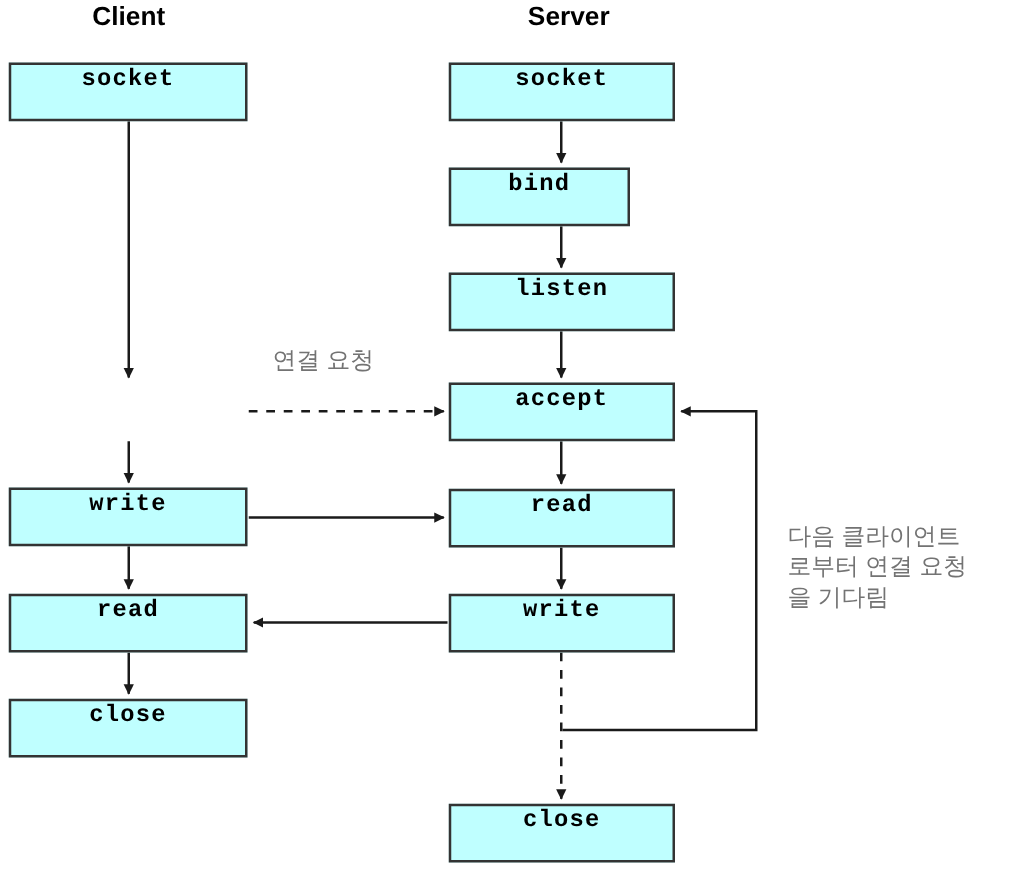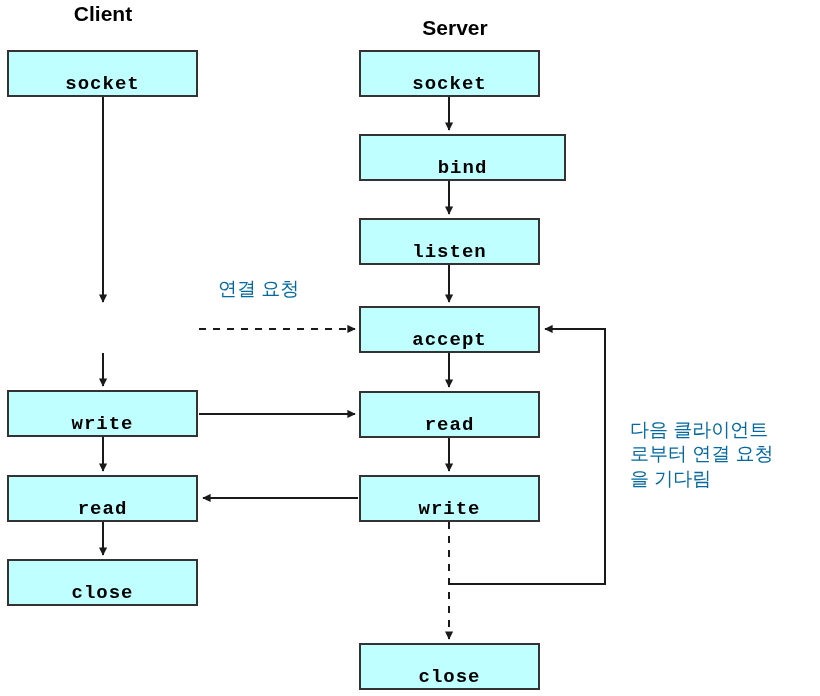--- a/index.html
+++ b/index.html
@@ -34,36 +34,36 @@
     text-align: center;
     letter-spacing: 0px;
     white-space: nowrap;
   }
   .node {
     position: absolute;
     box-sizing: border-box;
     background: #BFFFFF;
     border: 2px solid #333333;
     display: flex;
-    align-items: flex-end;
+    align-items: flex-start;
     justify-content: center;
   }
   .node-label {
     font-family: "Liberation Mono", monospace;
     font-weight: bold;
     font-size: 19px;
     color: #000000;
     letter-spacing: 1px;
     white-space: nowrap;
   }
   .annotation {
     position: absolute;
     font-family: "Liberation Sans", sans-serif;
     font-size: 19px;
-    color: #0369a1;
+    color: #737373;
     white-space: pre-line;
     line-height: 1.28;
   }
 </style>
 </head>
 <body>
 
 <div id="diagram-root">
 
   <svg class="edges" viewBox="0 0 820 696" xmlns="http://www.w3.org/2000/svg">
@@ -89,39 +89,39 @@
     <line x1="199" y1="329" x2="355" y2="329" stroke="#1a1a1a" stroke-width="2" stroke-dasharray="7 7" marker-end="url(#arrowhead)"></line>
 
     <line x1="199" y1="414" x2="355" y2="414" stroke="#1a1a1a" stroke-width="2" marker-end="url(#arrowhead)"></line>
 
     <line x1="358" y1="498" x2="203" y2="498" stroke="#1a1a1a" stroke-width="2" marker-end="url(#arrowhead)"></line>
 
     <path d="M 450 584 L 605 584 L 605 329 L 545 329" fill="none" stroke="#1a1a1a" stroke-width="2" marker-end="url(#arrowhead)"></path>
   </svg>
 
   <div class="col-title" style="left:63px; top:2px; width:80px;">Client</div>
-  <div class="col-title" style="left:415px; top:16px; width:80px;">Server</div>
+  <div class="col-title" style="left:415px; top:2px; width:80px;">Server</div>
 
   <div class="node" style="left:7px; top:50px; width:191px; height:47px;">
     <span class="node-label">socket</span>
   </div>
   <div class="node" style="left:7px; top:390px; width:191px; height:47px;">
     <span class="node-label">write</span>
   </div>
   <div class="node" style="left:7px; top:475px; width:191px; height:47px;">
     <span class="node-label">read</span>
   </div>
   <div class="node" style="left:7px; top:559px; width:191px; height:47px;">
     <span class="node-label">close</span>
   </div>
 
   <div class="node" style="left:359px; top:50px; width:181px; height:47px;">
     <span class="node-label">socket</span>
   </div>
-  <div class="node" style="left:359px; top:134px; width:207px; height:47px;">
+  <div class="node" style="left:359px; top:134px; width:145px; height:47px;">
     <span class="node-label">bind</span>
   </div>
   <div class="node" style="left:359px; top:218px; width:181px; height:47px;">
     <span class="node-label">listen</span>
   </div>
   <div class="node" style="left:359px; top:306px; width:181px; height:47px;">
     <span class="node-label">accept</span>
   </div>
   <div class="node" style="left:359px; top:391px; width:181px; height:47px;">
     <span class="node-label">read</span>

